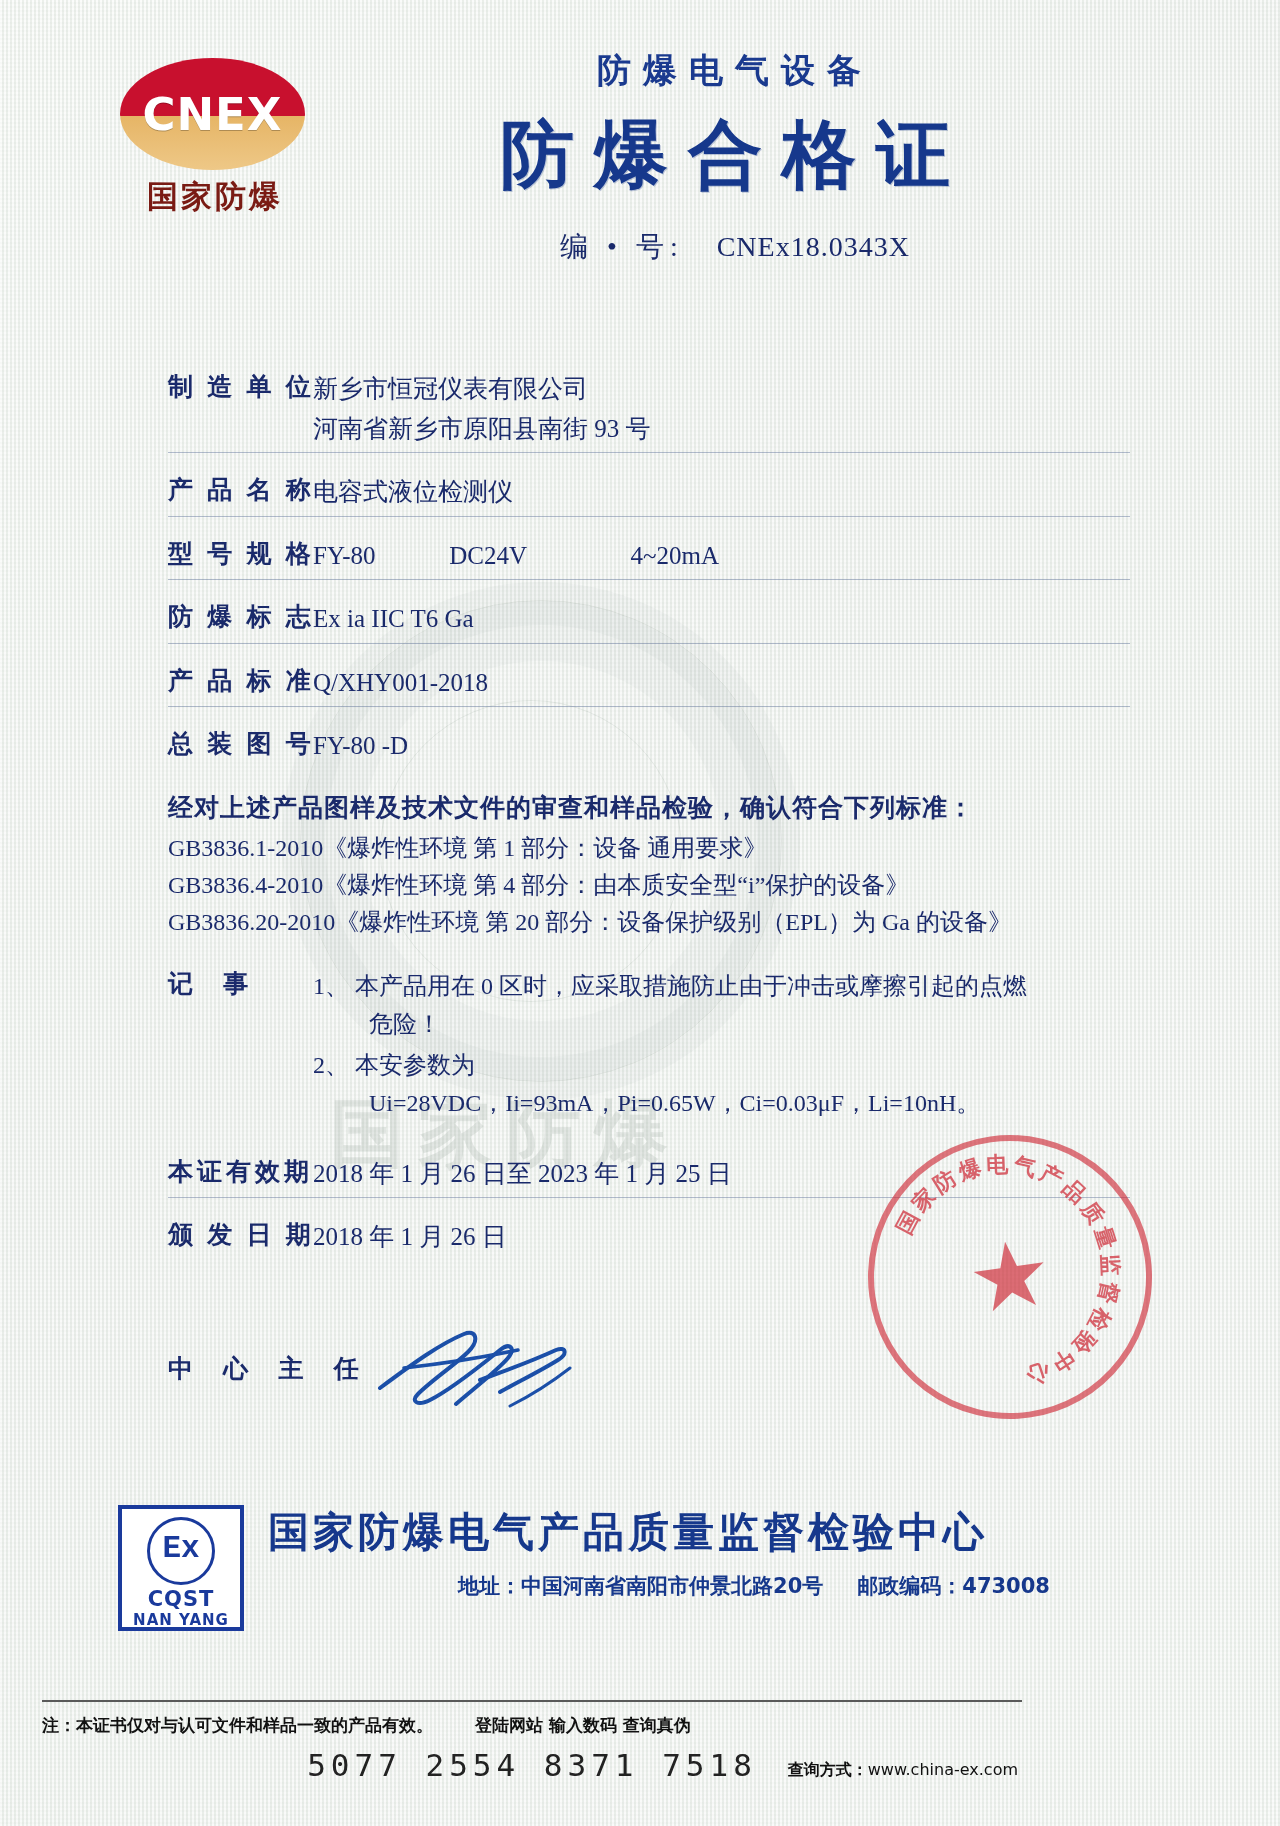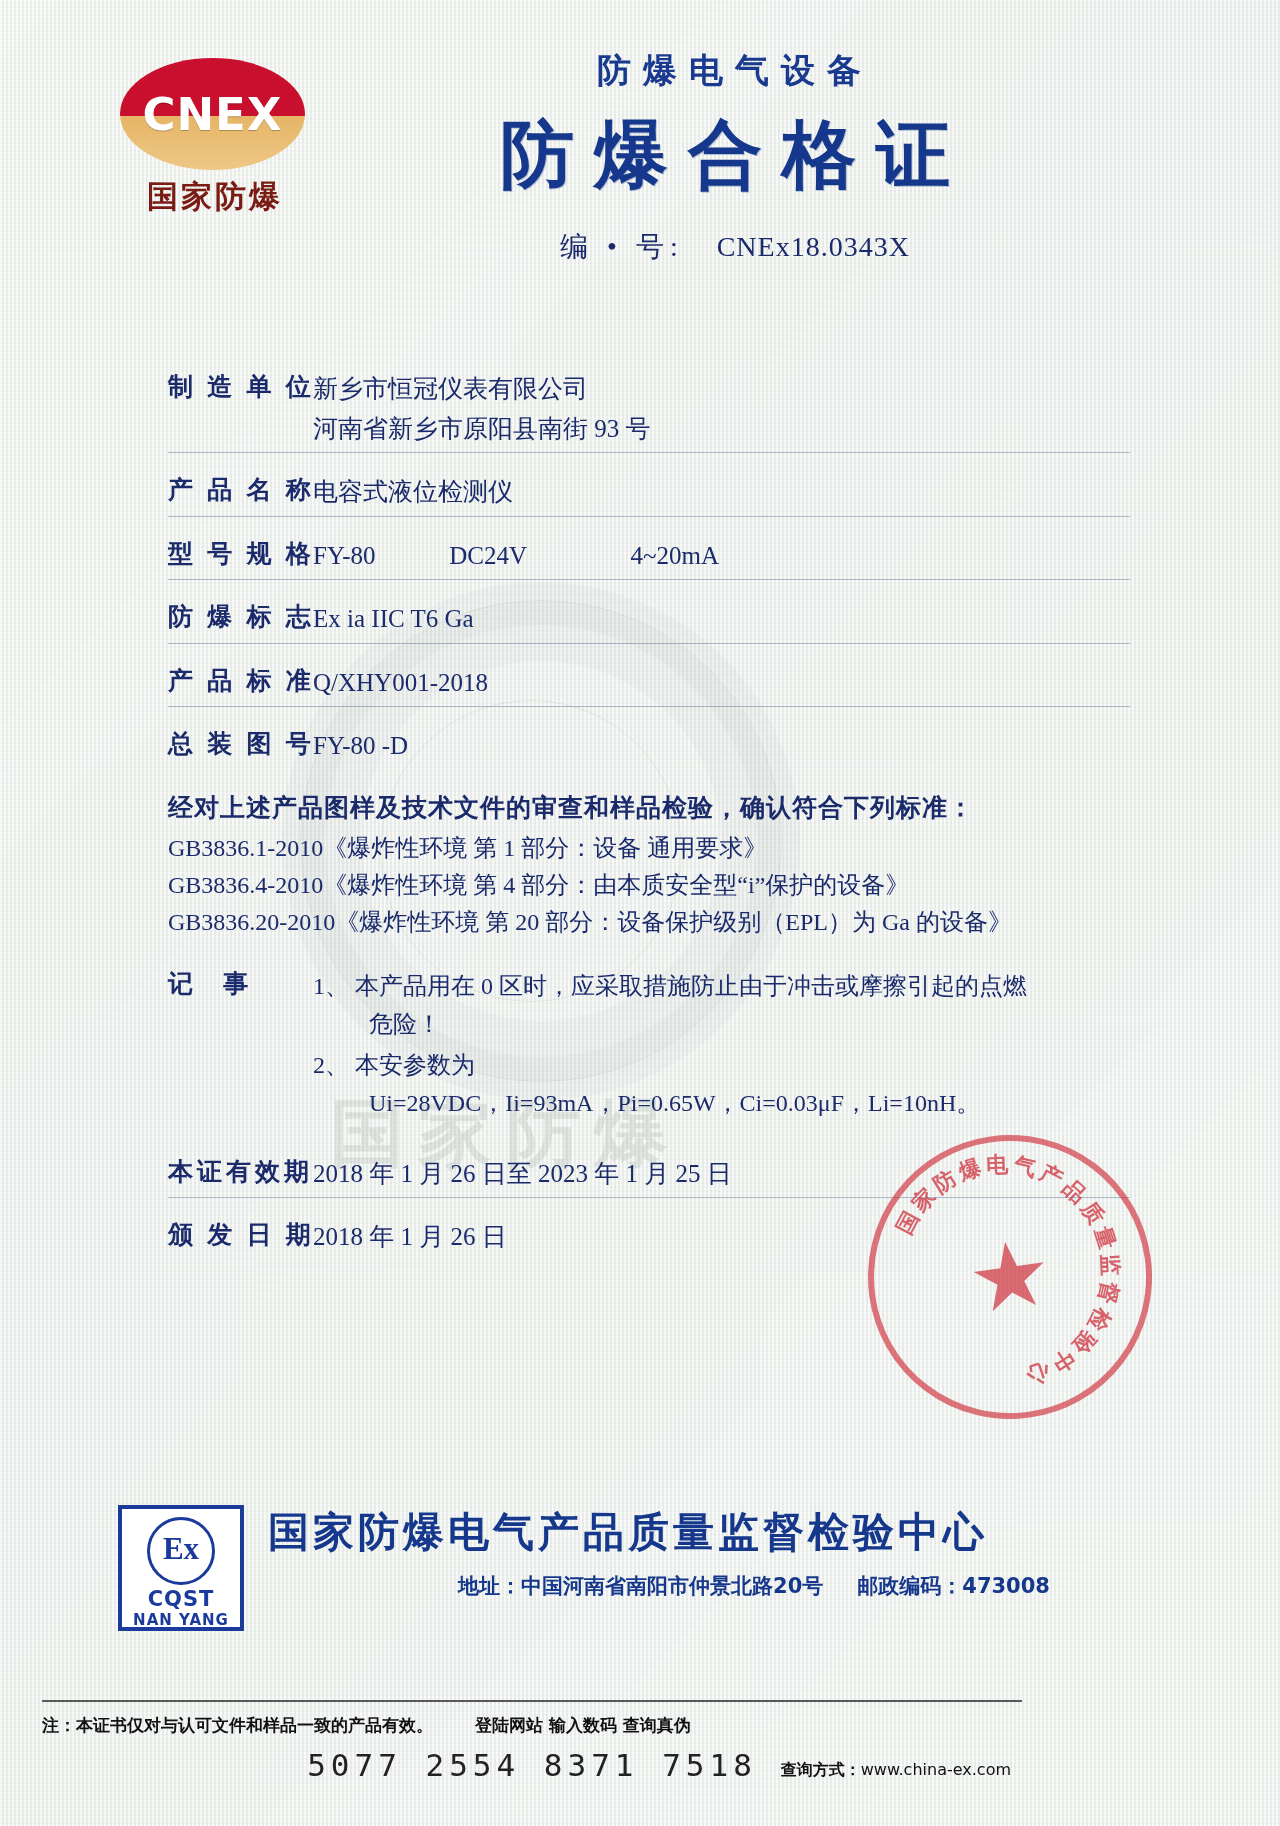--- a/index.html
+++ b/index.html
@@ -283,21 +283,21 @@
     text-align: center;
     box-sizing: border-box;
     padding-top: 6px;
   }
   .ex-badge .ex-circle {
     width: 62px;
     height: 62px;
     border: 3px solid #1a3a9c;
     border-radius: 50%;
     margin: 2px auto 2px;
-    font-family: Liberation Serif, serif;
+    font-family: Liberation Mono, monospace;
     font-size: 31px;
     font-weight: bold;
     line-height: 58px;
   }
   .ex-badge .cqst {
     font-family: "DejaVu Sans", sans-serif;
     font-size: 21px;
     font-weight: bold;
     letter-spacing: 1px;
   }
@@ -367,21 +367,21 @@
     position: relative;
   }
   .code {
     font-family: "DejaVu Sans Mono", monospace;
     font-size: 31px;
     letter-spacing: 5px;
     color: #222;
   }
   .site {
     position: absolute;
-    right: 11px;
+    right: 4px;
     bottom: 2px;
     font-family: "DejaVu Sans", sans-serif;
     font-size: 16px;
     color: #111;
   }
   .site .lbl { font-weight: bold; }
 </style>
 </head>
 <body>
 
@@ -493,20 +493,29 @@
       </div>
 
       <div class="sep"></div>
 
       <div class="row">
         <div class="label">颁 发 日 期</div>
         <div class="value">2018 年 1 月 26 日</div>
       </div>
     </div>
 
+    <div class="director">
+      <span>中 心 主 任</span>
+      <svg class="signature" viewBox="0 0 260 130">
+        <path d="M20,78 C55,52 80,34 104,24 C116,19 120,30 108,42 C96,54 72,70 58,84 C50,92 58,96 70,90 C92,79 120,56 140,40 C150,32 156,38 148,48 C138,60 112,80 96,94" fill="none" stroke="#1b4fa8" stroke-width="4" stroke-linecap="round"></path>
+        <path d="M44,58 C80,54 120,48 158,40" fill="none" stroke="#1b4fa8" stroke-width="3.5" stroke-linecap="round"></path>
+        <path d="M120,70 C142,62 170,52 196,40 C206,36 208,44 198,50 C182,60 158,72 140,82" fill="none" stroke="#1b4fa8" stroke-width="4" stroke-linecap="round"></path>
+        <path d="M150,96 C170,86 192,72 210,58" fill="none" stroke="#1b4fa8" stroke-width="3" stroke-linecap="round"></path>
+      </svg>
+    </div>
   </div>
 
   <div class="seal">
     <svg width="260" height="260" viewBox="0 0 260 260">
       <defs>
         <path id="sealArc" d="M 130,130 m -100,0 a 100,100 0 1,1 200,0 a 100,100 0 1,1 -200,0"></path>
       </defs>
       <text font-size="22" font-weight="bold" fill="rgba(205,35,48,0.85)" font-family="&quot;DejaVu Sans&quot;, sans-serif" letter-spacing="4">
         <textPath href="#sealArc" startOffset="8%">国家防爆电气产品质量监督检验中心</textPath>
       </text>

